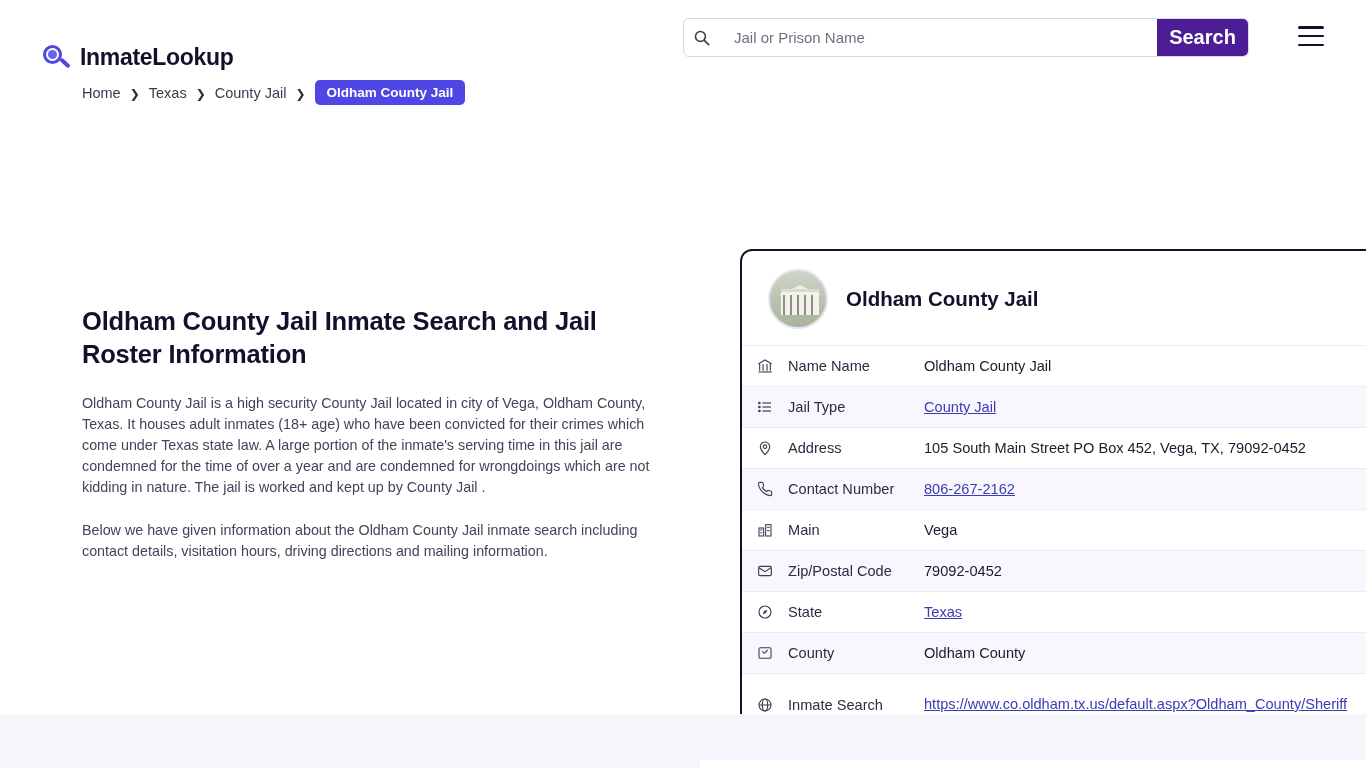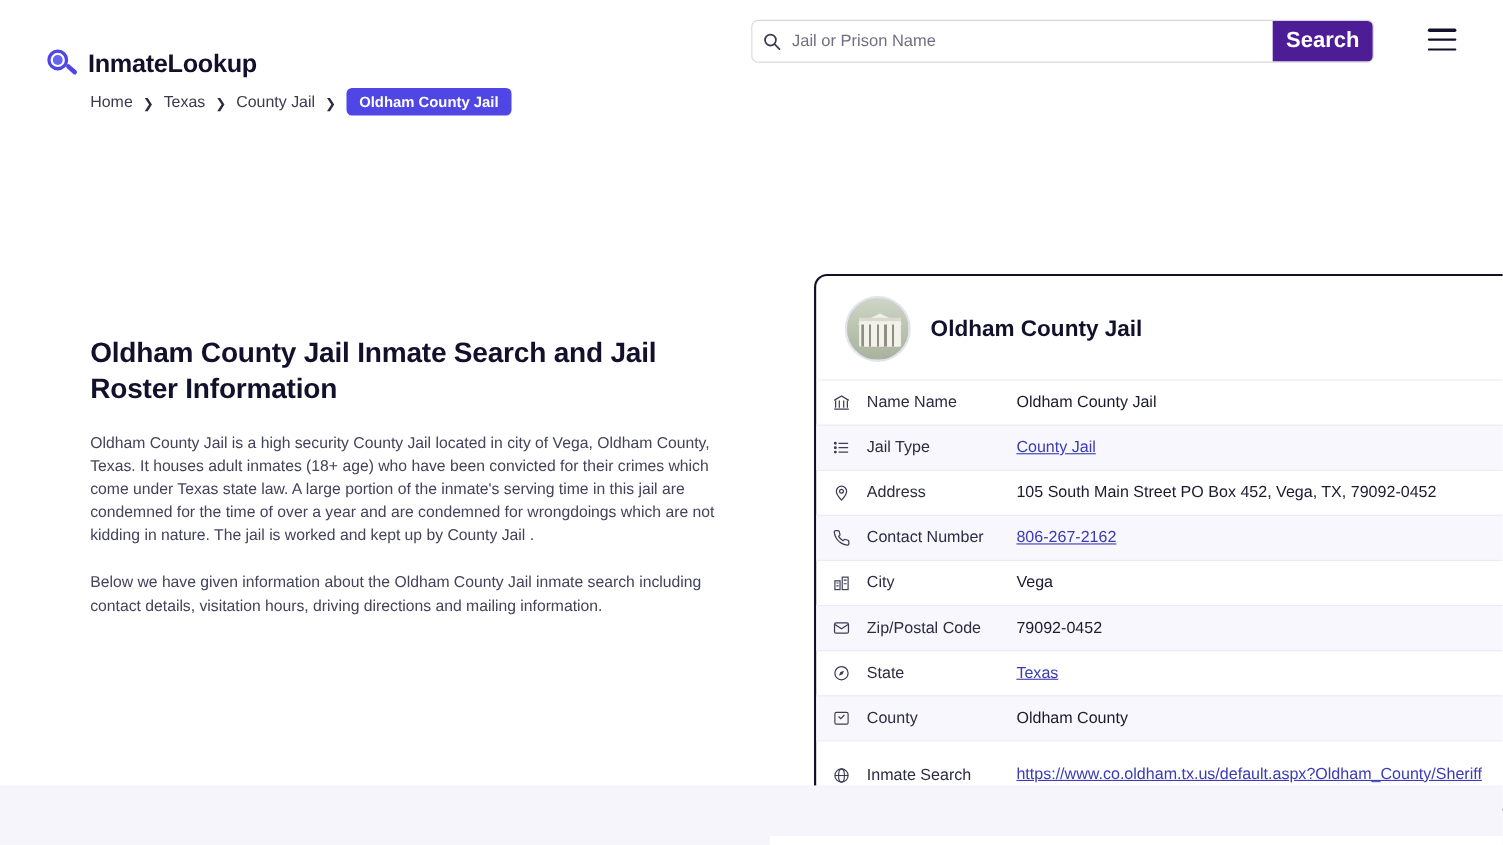--- a/index.html
+++ b/index.html
@@ -67,20 +67,21 @@
     left: 683px;
     top: 18px;
     width: 566px;
     height: 39px;
     display: flex;
     align-items: stretch;
     border: 1px solid #d8d8e4;
     border-radius: 6px;
     overflow: hidden;
     background: #fff;
+    gap: 14px;
   }
   .search-icon-box {
     width: 34px;
     display: flex;
     align-items: center;
     justify-content: center;
   }
   .search-input {
     flex: 1;
     border: none;
@@ -388,21 +389,21 @@
       <span class="ico">
         <svg width="16" height="16" viewBox="0 0 24 24" fill="none" stroke="#3c3c55" stroke-width="1.6">
           <rect x="3" y="9" width="7" height="12"></rect>
             <rect x="13" y="4" width="8" height="17"></rect>
           <line x1="5" y1="12" x2="8" y2="12"></line>
             <line x1="5" y1="16" x2="8" y2="16"></line>
           <line x1="15" y1="8" x2="19" y2="8"></line>
             <line x1="15" y1="13" x2="19" y2="13"></line>
         </svg>
       </span>
-      <span class="k">City</span>
+      <span class="k">Main</span>
       <span class="v">Vega</span>
     </div>
 
     <div class="row alt">
       <span class="ico">
         <svg width="16" height="16" viewBox="0 0 24 24" fill="none" stroke="#3c3c55" stroke-width="1.7">
           <rect x="2.5" y="5" width="19" height="14" rx="2"></rect>
             <path d="M3 7l9 6 9-6"></path>
         </svg>
       </span>

